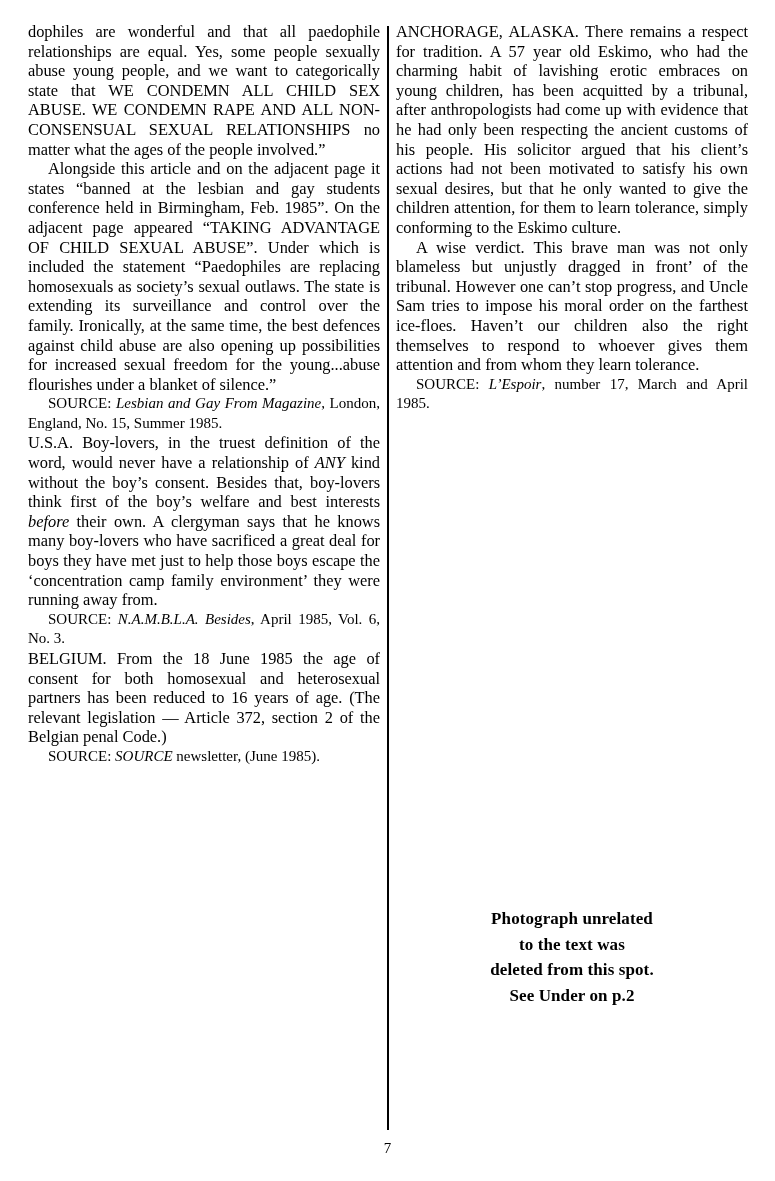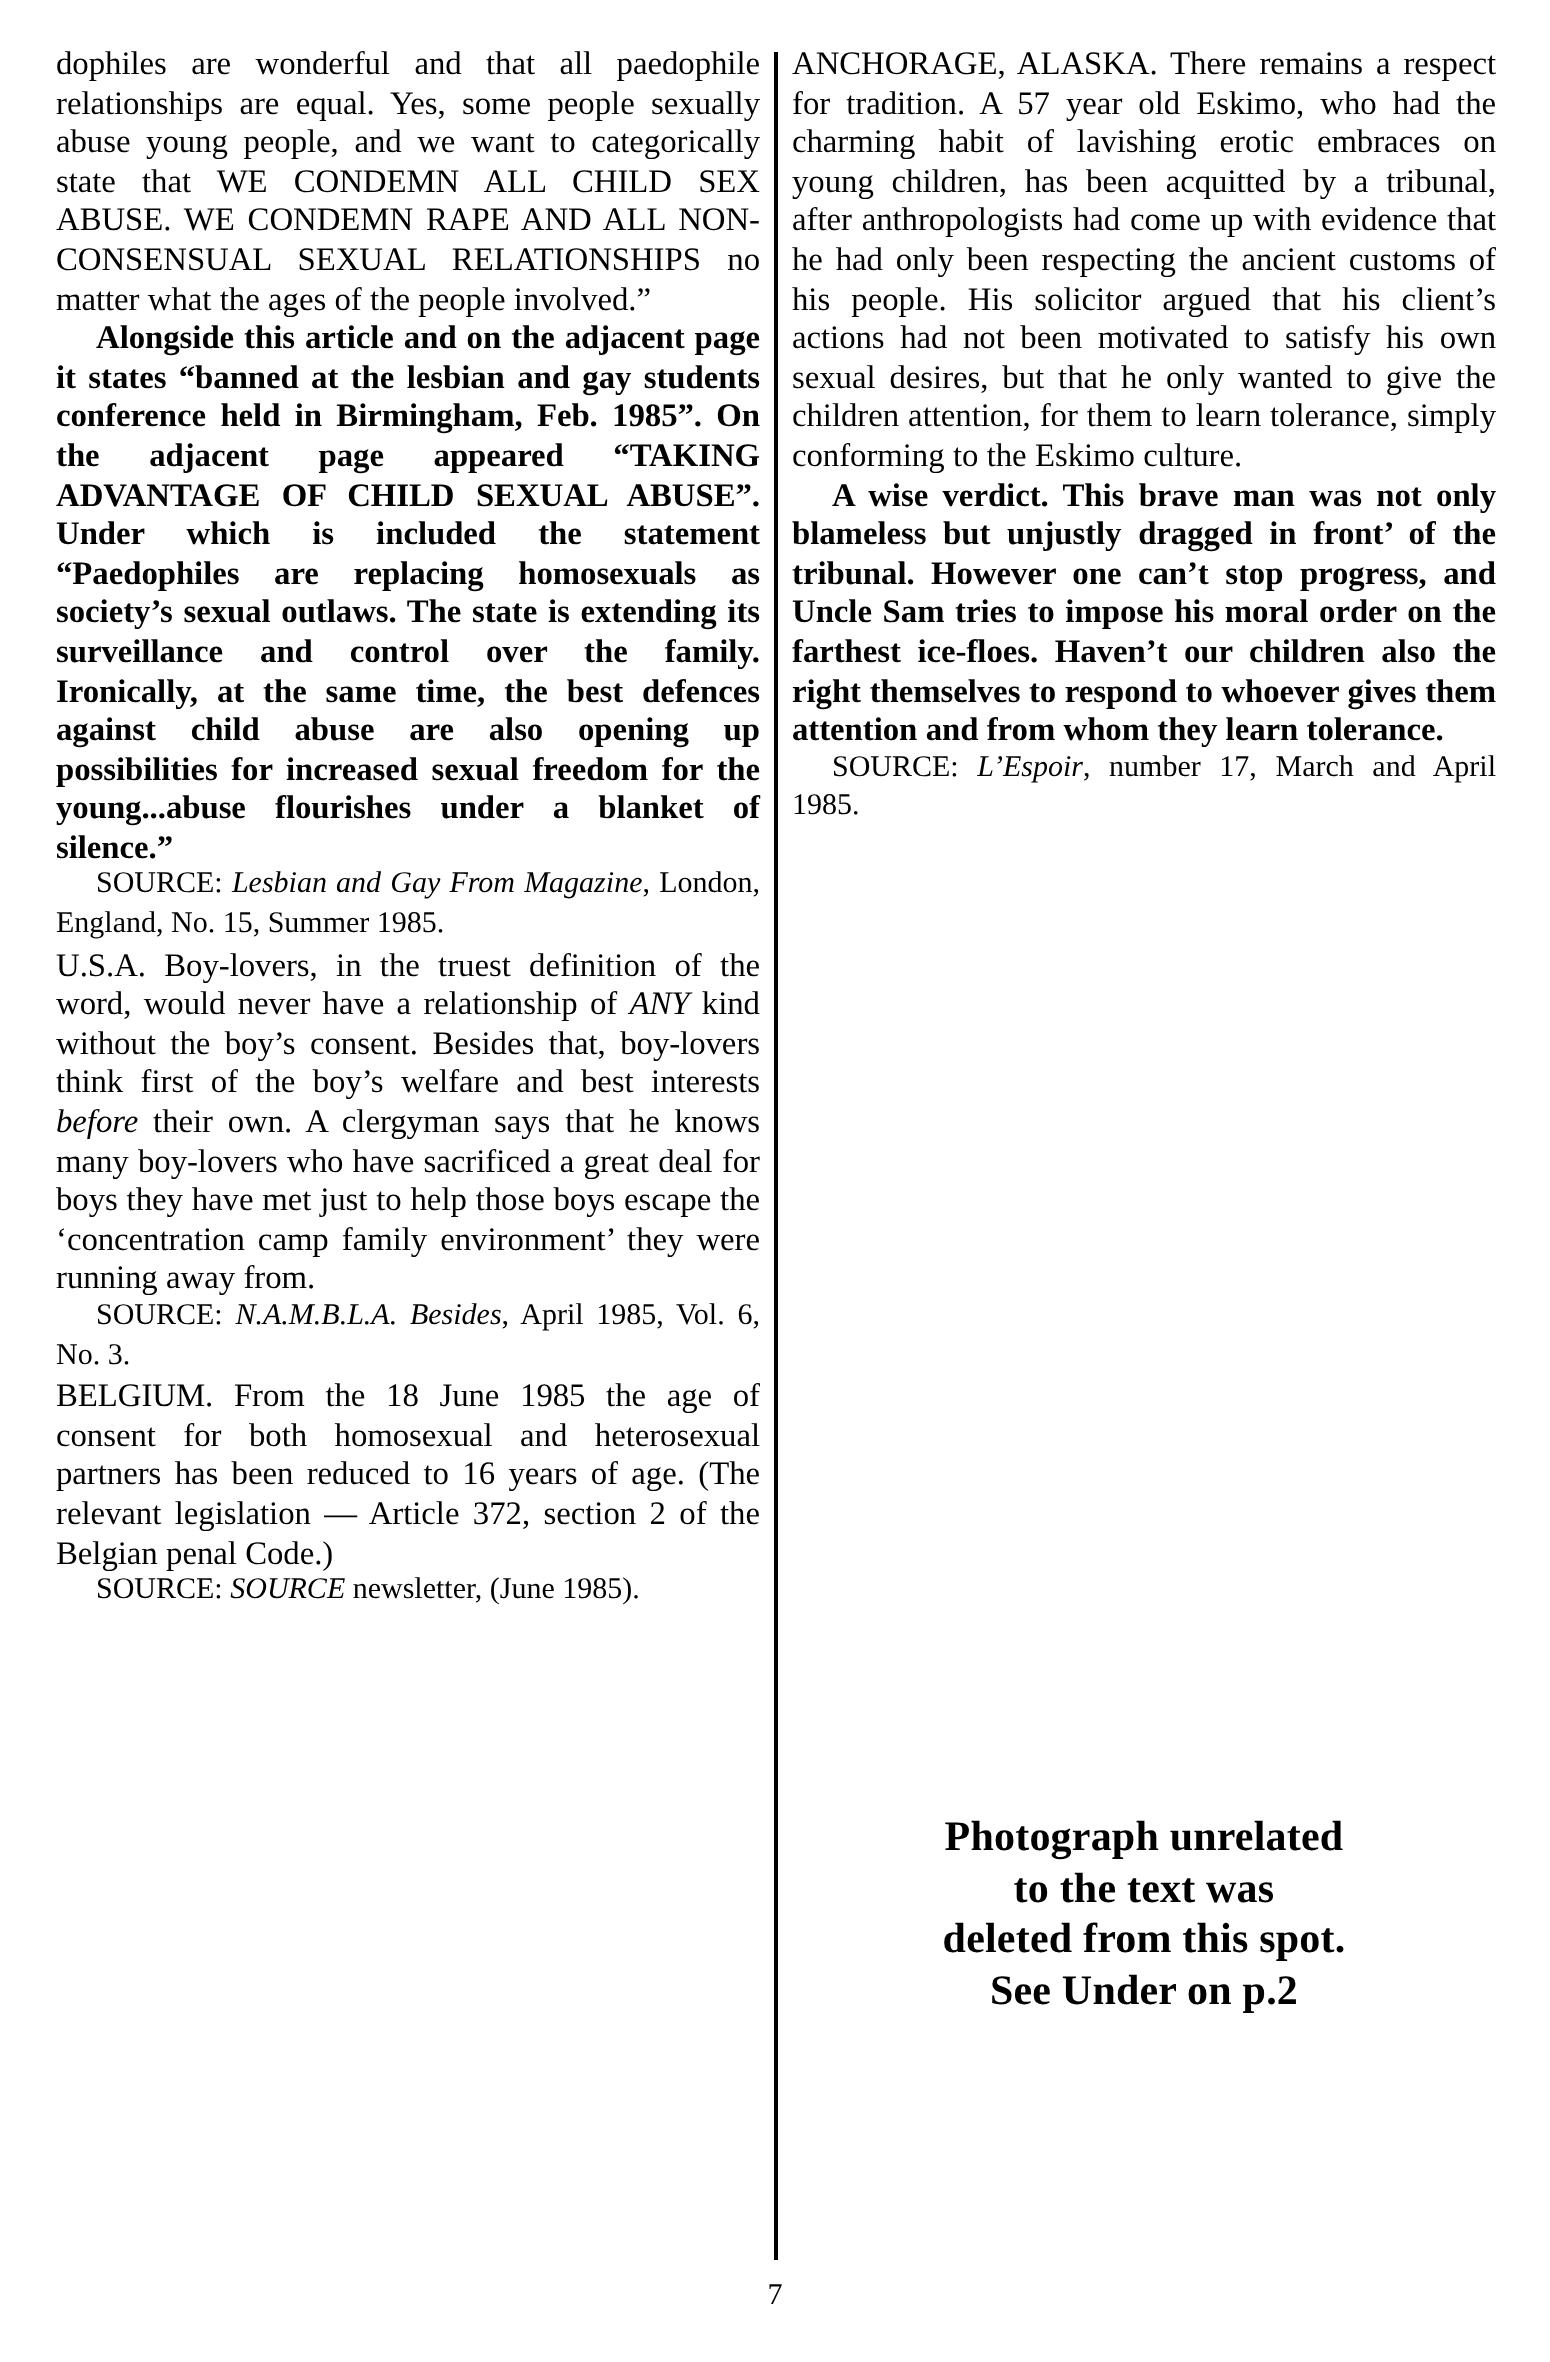--- a/index.html
+++ b/index.html
@@ -53,21 +53,20 @@
     text-justify: inter-word;
     font-size: 16.4px;
     line-height: 19.6px;
     letter-spacing: -0.02px;
     word-spacing: 0.1px;
     -webkit-hyphens: none;
     hyphens: none;
   }
   .para.indent {
     text-indent: 20px;
-    font-weight: bold;
   }
 
   .caps {
     
     font-size: 16.4px;
   }
   .ital {
     font-style: italic;
   }
 
@@ -82,21 +81,21 @@
   }
 
   
   .notice {
     position: absolute;
     left: 396px;
     top: 906px;
     width: 352px;
     text-align: center;
     font-weight: bold;
-    font-size: 21px;
+    font-size: 17px;
     line-height: 25.5px;
     letter-spacing: 0.1px;
   }
   .notice .nline { display: block; }
 
   
   .folio {
     position: absolute;
     left: 0;
     right: 0;

